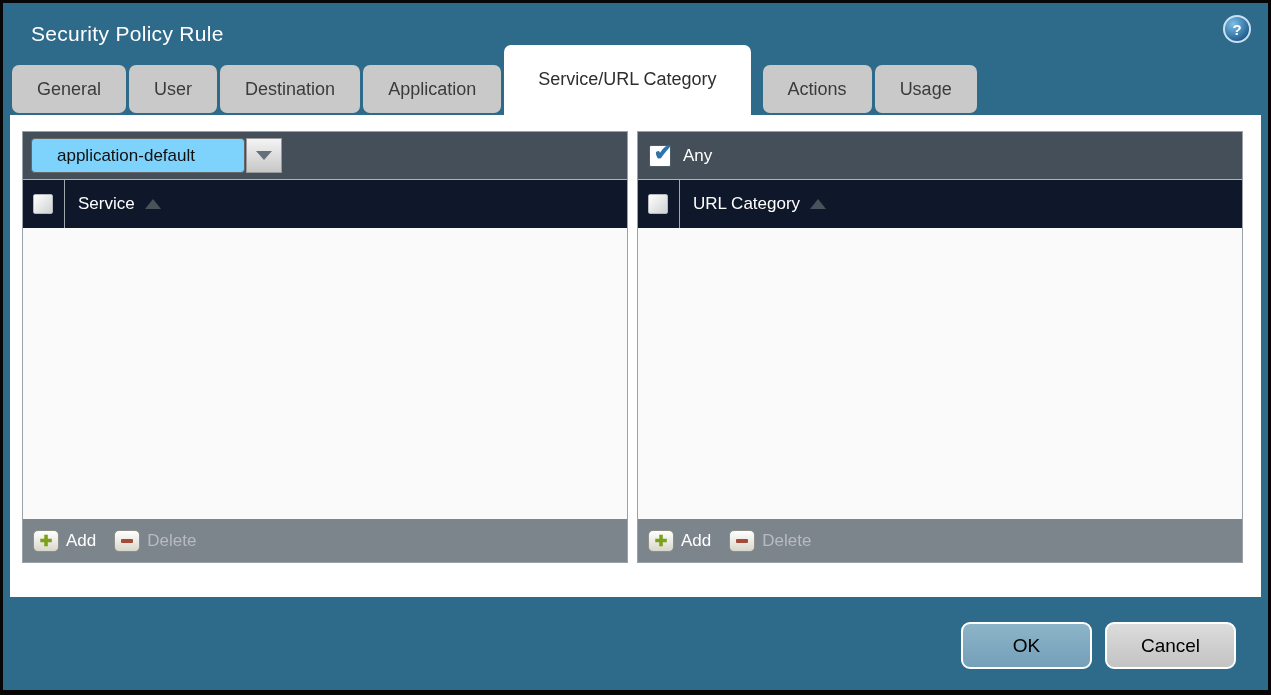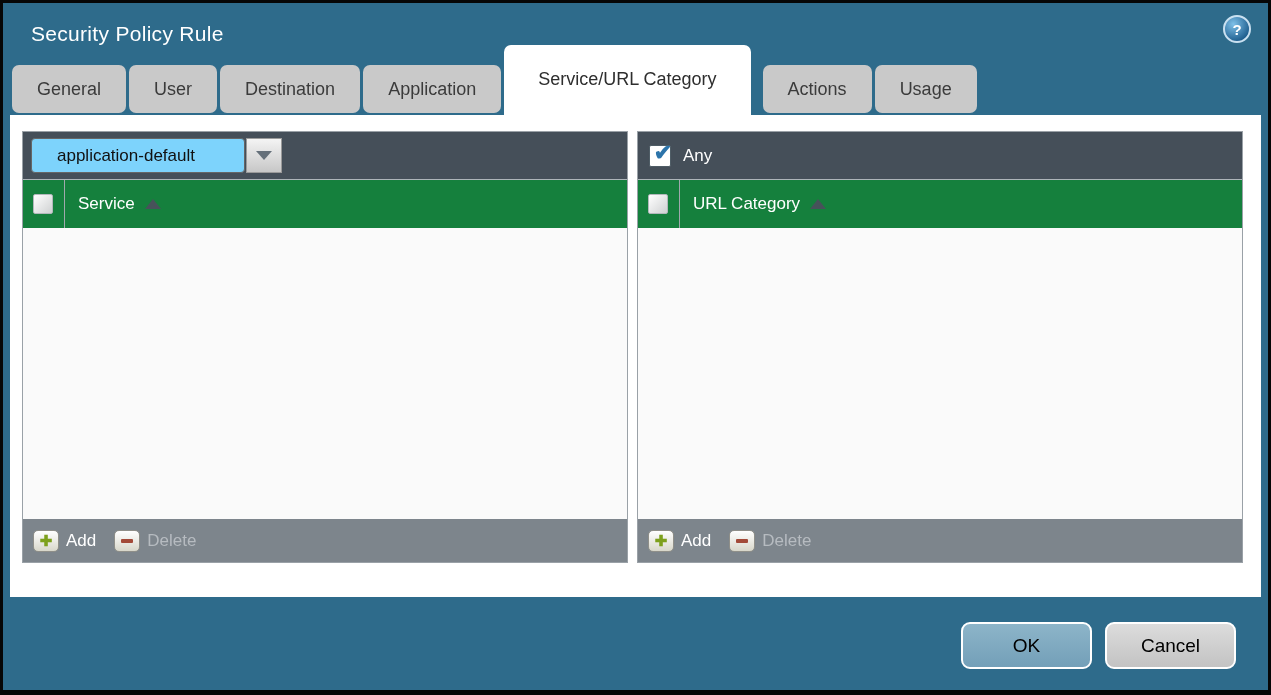--- a/index.html
+++ b/index.html
@@ -51,21 +51,21 @@
   }
   .tri-down { width:0; height:0; border-left:8px solid transparent; border-right:8px solid transparent; border-top:9px solid #65707a; }
   
   .cb {
     width:22px; height:22px; background:#fff; border:1px solid #4f5d66; border-radius:2px;
     display:flex; align-items:center; justify-content:center; box-sizing:border-box;
     margin-left:3px; cursor:pointer; position:relative;
   }
   .cb .check { color:#2c74aa; font-size:22px; font-weight:bold; line-height:1; margin-top:-6px; margin-right:-6px; }
   .any-label { color:#ffffff; font-size:17px; margin-left:12px; }
-  .col-header { height:48px; background:#15803d; border-top:1px solid #adb4b9; display:flex; align-items:center; flex:none; }
+  .col-header { height:48px; background:#0f172a; border-top:1px solid #adb4b9; display:flex; align-items:center; flex:none; }
   .cb.small {
     width:20px; height:20px; margin:0 11px 0 10px;
     background:linear-gradient(135deg,#ffffff,#cfd1d2); border:1px solid #b3b8bc;
   }
   .vline { width:1px; height:100%; background:#a0a8ad; }
   .col-label { color:#ffffff; font-size:17px; margin-left:13px; }
   .tri-up { width:0; height:0; border-left:8px solid transparent; border-right:8px solid transparent; border-bottom:10px solid #47525a; margin-left:10px; }
   .panel-body { flex:1; background:#fafafa; }
   
   .panel-footer { height:43px; background:#7d858c; display:flex; align-items:center; padding:0 10px; flex:none; }

